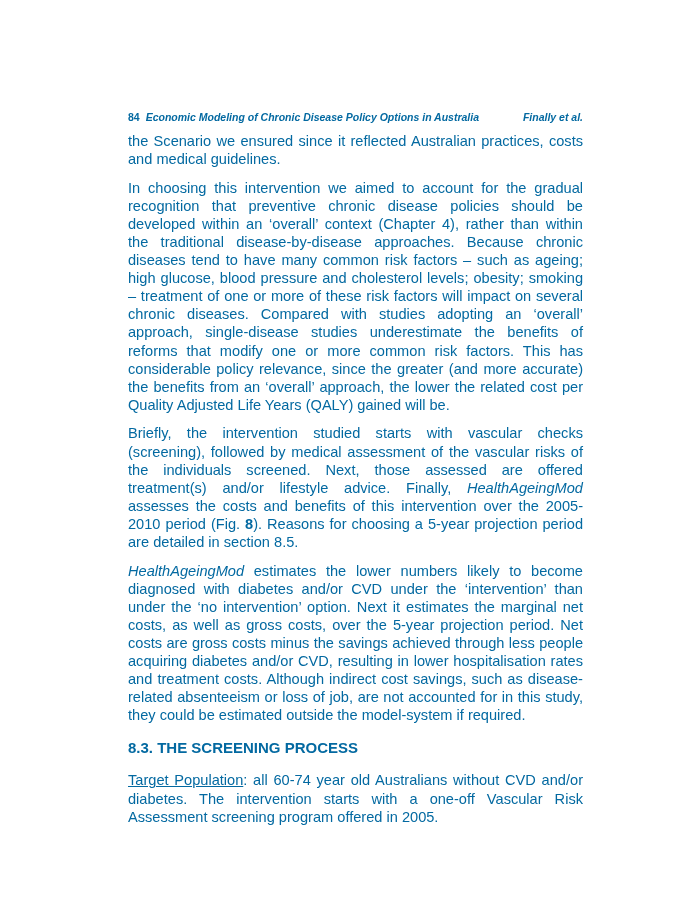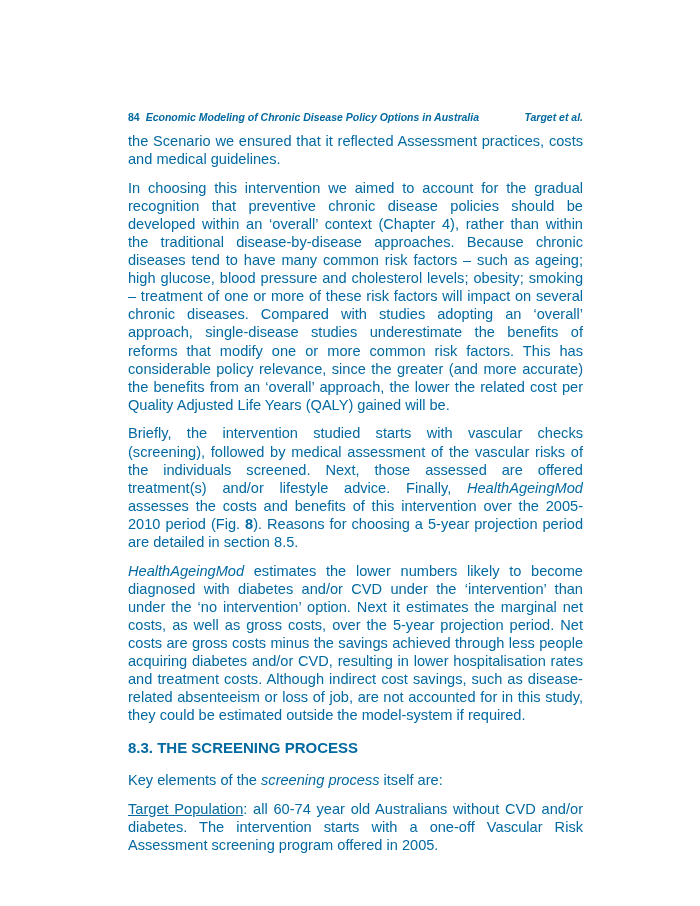--- a/index.html
+++ b/index.html
@@ -38,29 +38,28 @@
   .it { font-style: italic; }
   .b { font-weight: bold; }
   .u { text-decoration: underline; }
 </style>
 </head>
 <body>
 
 <div class="page">
   <div class="running-head">
     <span><span class="num">84</span><span>Economic Modeling of Chronic Disease Policy Options in Australia</span></span>
-    <span>Target et al.</span>
+    <span>Finally et al.</span>
   </div>
 
-  <p>the Scenario we ensured that it reflected Assessment practices, costs and medical guidelines.</p>
+  <p>the Scenario we ensured since it reflected Australian practices, costs and medical guidelines.</p>
 
   <p>In choosing this intervention we aimed to account for the gradual recognition that preventive chronic disease policies should be developed within an ‘overall’ context (Chapter 4), rather than within the traditional disease-by-disease approaches. Because chronic diseases tend to have many common risk factors – such as ageing; high glucose, blood pressure and cholesterol levels; obesity; smoking – treatment of one or more of these risk factors will impact on several chronic diseases. Compared with studies adopting an ‘overall’ approach, single-disease studies underestimate the benefits of reforms that modify one or more common risk factors. This has considerable policy relevance, since the greater (and more accurate) the benefits from an ‘overall’ approach, the lower the related cost per Quality Adjusted Life Years (QALY) gained will be.</p>
 
   <p><span>Briefly, the intervention studied starts with vascular checks (screening), followed by medical assessment of the vascular risks of the individuals screened. Next, those assessed are offered treatment(s) and/or lifestyle advice. Finally, </span><span class="it">HealthAgeingMod</span><span> assesses the costs and benefits of this intervention over the 2005-2010 period (Fig. </span><span class="b">8</span><span>). Reasons for choosing a 5-year projection period are detailed in section 8.5.</span></p>
 
   <p><span class="it">HealthAgeingMod</span><span> estimates the lower numbers likely to become diagnosed with diabetes and/or CVD under the ‘intervention’ than under the ‘no intervention’ option. Next it estimates the marginal net costs, as well as gross costs, over the 5-year projection period. Net costs are gross costs minus the savings achieved through less people acquiring diabetes and/or CVD, resulting in lower hospitalisation rates and treatment costs. Although indirect cost savings, such as disease-related absenteeism or loss of job, are not accounted for in this study, they could be estimated outside the model-system if required.</span></p>
 
   <h2>8.3. THE SCREENING PROCESS</h2>
 
-  <p><span>Key elements of the </span><span class="it">screening process</span><span> itself are:</span></p>
 
   <p><span class="u">Target Population</span><span>: all 60-74 year old Australians without CVD and/or diabetes. The intervention starts with a one-off Vascular Risk Assessment screening program offered in 2005.</span></p>
 </div>
 
 </body></html>

